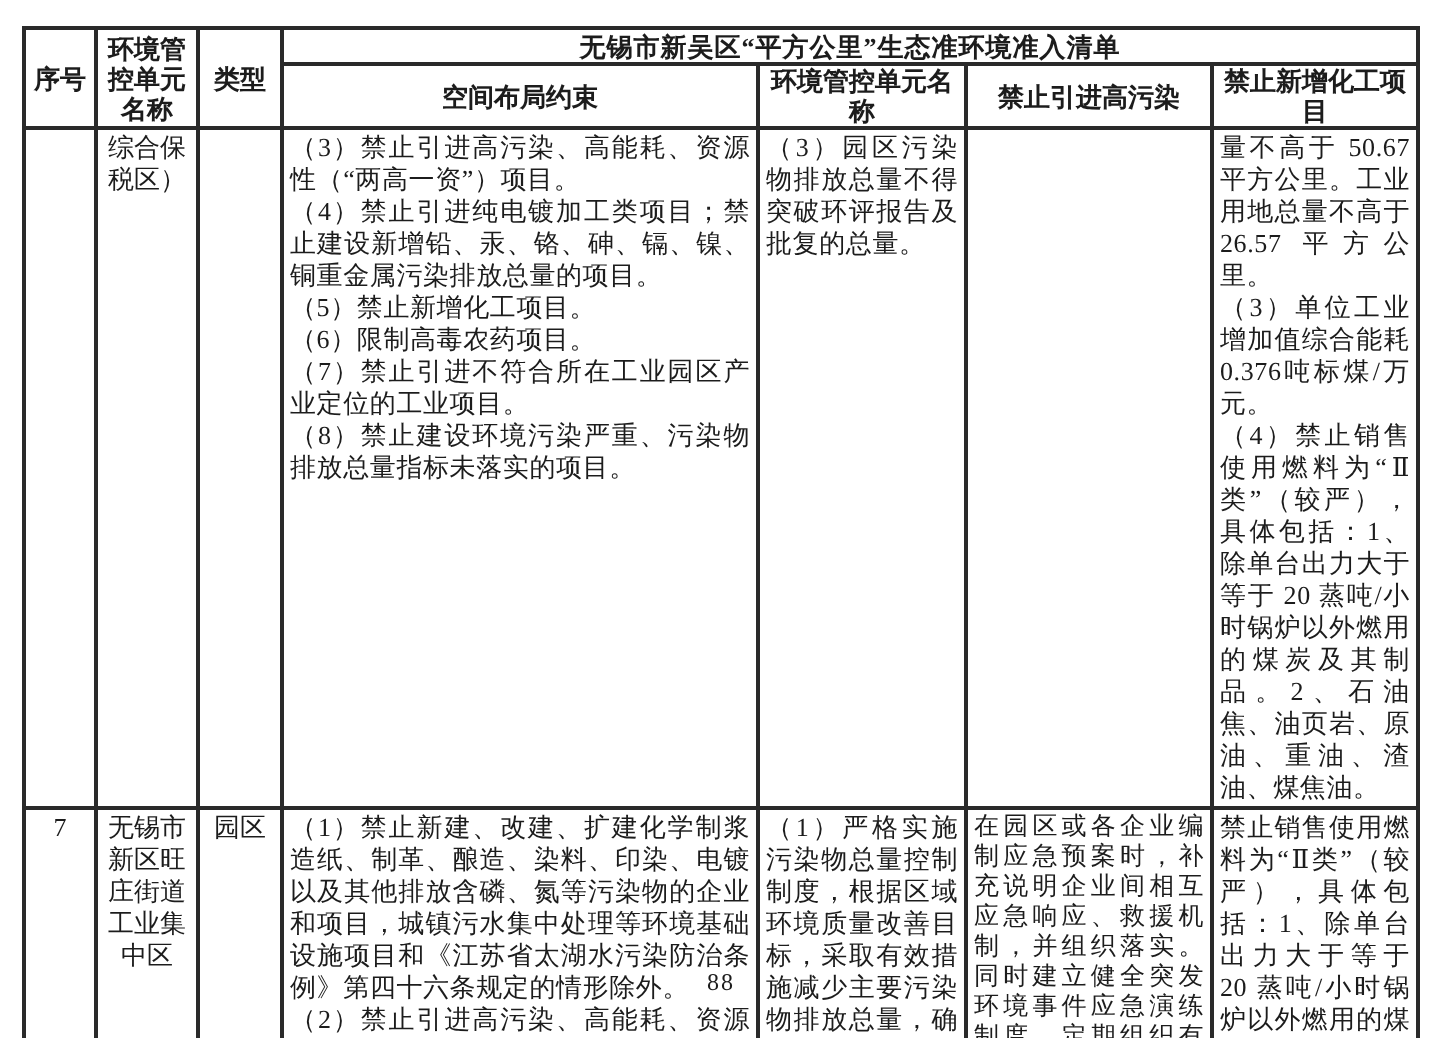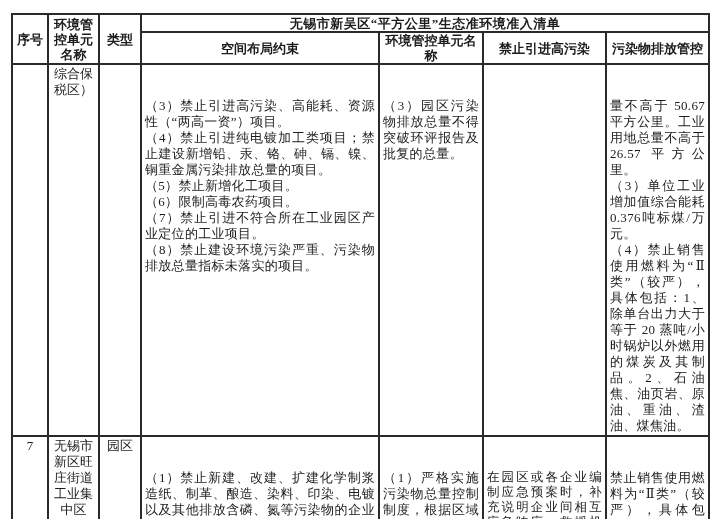--- a/index.html
+++ b/index.html
@@ -30,21 +30,20 @@
     vertical-align:middle;
     padding:0 2px;
     line-height:15px;
   }
   .title-cell { font-size:12.5px; letter-spacing:0.5px; }
   .para {
     white-space:pre-line;
     text-align:justify;
     letter-spacing:0.3px;
     text-justify:inter-character;
-    margin-top:32px;
   }
   .center-cell { text-align:center; vertical-align:middle; }
   .top-center-cell { text-align:center; vertical-align:top; padding-top:4px; }
   .risk-cell .para { font-size:12.5px; line-height:15px; }
   .footer-pagenum {
     position:absolute;
     left:0; right:0;
     top:484px;
     text-align:center;
     font-size:12px;
@@ -72,21 +71,21 @@
       <th rowspan="2">序号</th>
       <th rowspan="2">环境管控单元名称</th>
       <th rowspan="2">类型</th>
       <th colspan="4" class="title-cell">无锡市新吴区“平方公里”生态准环境准入清单</th>
     </tr>
 
     <tr style="height:24px">
       <th>空间布局约束</th>
       <th>环境管控单元名称</th>
       <th>禁止引进高污染</th>
-      <th>污染物排放管控</th>
+      <th>禁止新增化工项目</th>
     </tr>
 
     <tr style="height:272px">
       <td class="center-cell"></td>
       <td class="top-center-cell">综合保税区）</td>
       <td class="center-cell"></td>
       <td>
             <div class="para">（3）禁止引进高污染、高能耗、资源性（“两高一资”）项目。
 （4）禁止引进纯电镀加工类项目；禁止建设新增铅、汞、铬、砷、镉、镍、铜重金属污染排放总量的项目。
 （5）禁止新增化工项目。
@@ -122,14 +121,15 @@
       <td class="risk-cell">
             <div class="para">在园区或各企业编制应急预案时，补充说明企业间相互应急响应、救援机制，并组织落实。同时建立健全突发环境事件应急演练制度，定期组织有关部门和单位开展应急演练，重点环境风险单位至少每年组织 1 次演练，</div>
           </td>
       <td>
             <div class="para">禁止销售使用燃料为“Ⅱ类”（较严），具体包括：1、除单台出力大于等于 20 蒸吨/小时锅炉以外燃用的煤炭及其制品。2、石油焦、油页岩、原油、重油、渣油、煤焦油。</div>
           </td>
     </tr>
   </tbody>
     </table>
 
+  <div class="footer-pagenum">88</div>
 
 </div>
 
 </body></html>

